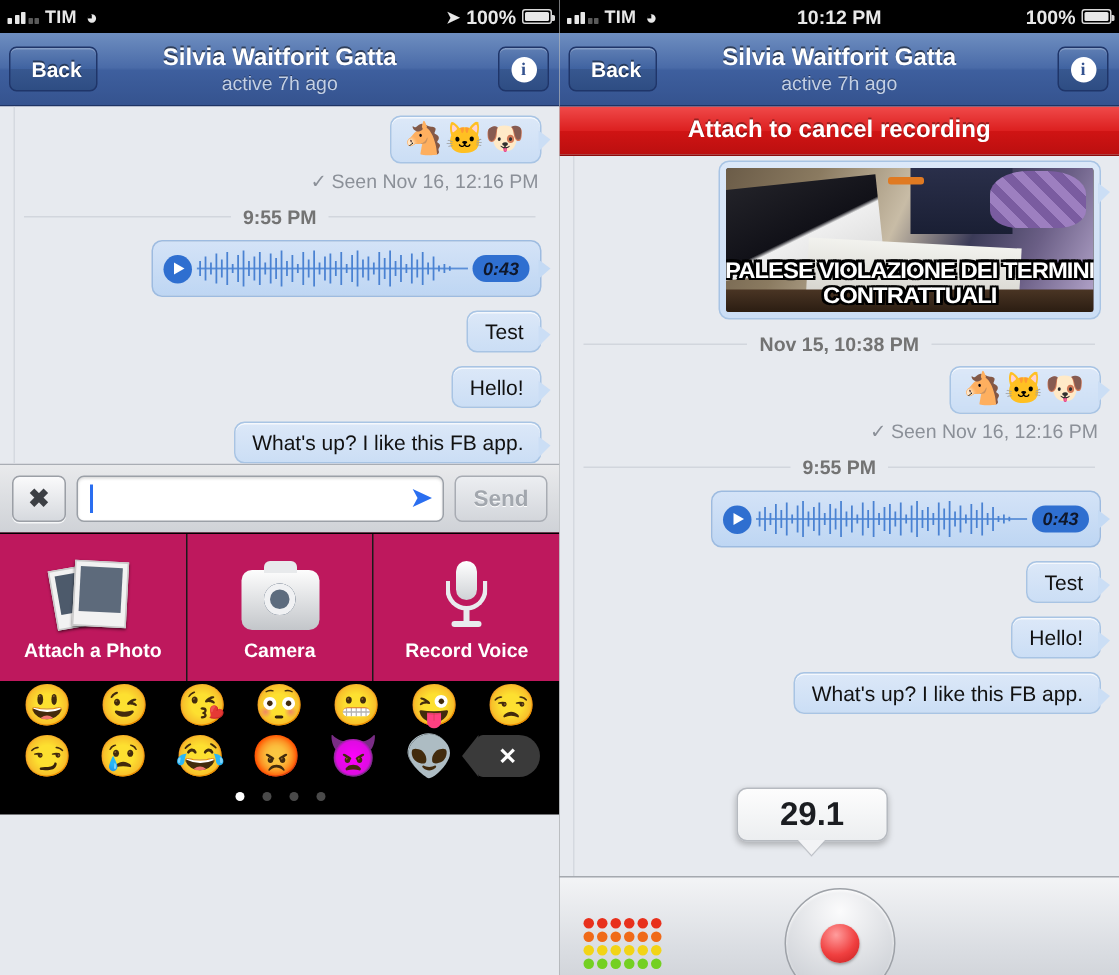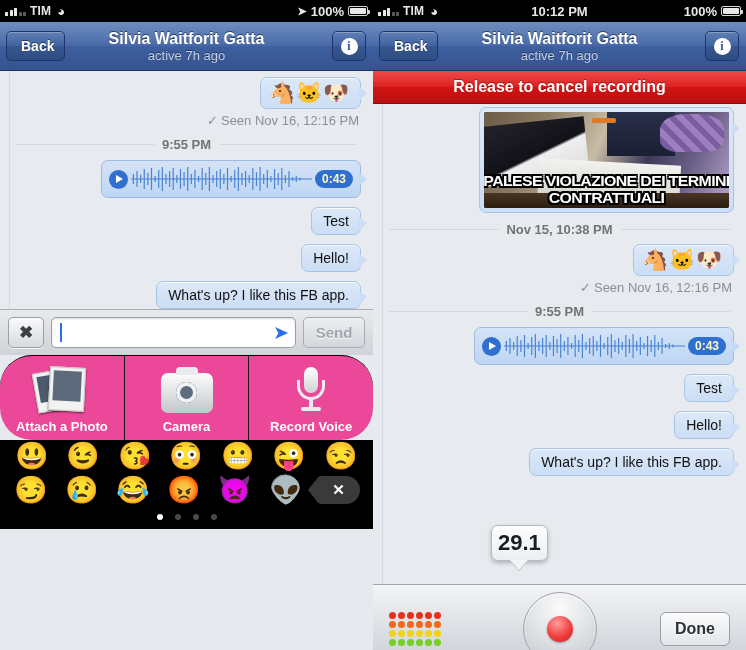--- a/index.html
+++ b/index.html
@@ -112,21 +112,21 @@
   }
   .audio::after{
     content:"";position:absolute;right:-7px;top:12px;
     width:0;height:0;border-top:6px solid transparent;border-bottom:7px solid transparent;
     border-left:8px solid #c4daf4;
   }
   .playbtn{width:19px;height:19px;border-radius:50%;background:#2f6fd0;display:flex;align-items:center;justify-content:center;flex:0 0 auto;}
   .playbtn::after{content:"";border-left:7px solid #fff;border-top:4.5px solid transparent;border-bottom:4.5px solid transparent;margin-left:2px;}
   .wave{flex:1;height:28px;margin:0 3px;position:relative;overflow:hidden;}
   .wave svg{display:block;width:100%;height:100%;}
-  .dur{background:#2f6fd0;color:#fef9c3;font-size:12px;font-weight:bold;border-radius:9px;padding:2px 7px;flex:0 0 auto;}
+  .dur{background:#2f6fd0;color:#0f172a;font-size:12px;font-weight:bold;border-radius:9px;padding:2px 7px;flex:0 0 auto;font-style:italic;}
 
   
   .photobub{
     width:255px; background:linear-gradient(to bottom,#dce8f8,#cbdef5);
     border:1px solid #a8c4e4;border-radius:7px;padding:4px;position:relative;
   }
   .photobub::after{
     content:"";position:absolute;right:-7px;top:14px;width:0;height:0;
     border-top:6px solid transparent;border-bottom:8px solid transparent;border-left:8px solid #cbdef5;
   }
@@ -166,21 +166,21 @@
     display:flex;align-items:center;padding:0 6px 0 8px;position:relative;box-shadow:inset 0 1px 2px rgba(0,0,0,.16);}
   .caret{width:2px;height:19px;background:#2a6ef0;}
   .inputwrap .ph{flex:1;color:#9aa0a8;font-size:15px;padding-left:2px;}
   .sendarrow{margin-left:auto;color:#2a6ef0;font-size:19px;line-height:1;transform:rotate(0deg);}
   .sendbtn{width:62px;height:31px;border-radius:5px;border:1px solid #a8acb3;
     background:linear-gradient(to bottom,#eceef1,#d3d6db);
     display:flex;align-items:center;justify-content:center;
     color:#a2a7ae;font-size:15px;font-weight:bold;text-shadow:0 1px 0 #fff;}
 
   
-  .tray{height:85px;display:flex;background:#ec4899;border-top:1px solid #000;border-radius:32px;}
+  .tray{height:99px;display:flex;background:#be185d;border-top:1px solid #000;}
   .trayitem{flex:1;display:flex;flex-direction:column;align-items:center;justify-content:center;gap:6px;color:#fff;
     font-size:13px;font-weight:bold;border-right:1px solid #1a1a1a;}
   .trayitem:last-child{border-right:none;}
   .ti-icon{height:50px;display:flex;align-items:flex-end;justify-content:center;}
   .polaroid{position:relative;width:54px;height:46px;}
   .polaroid i{position:absolute;background:#f2f2f2;border:1px solid #c9c9c9;box-shadow:0 1px 2px rgba(0,0,0,.6);}
   .polaroid i:nth-child(1){left:0;top:4px;width:32px;height:40px;transform:rotate(-10deg);}
   .polaroid i:nth-child(1)::after{content:"";position:absolute;left:3px;top:3px;right:3px;height:26px;background:#4d5a6b;}
   .polaroid i:nth-child(2){left:14px;top:0;width:36px;height:44px;transform:rotate(3deg);}
   .polaroid i:nth-child(2)::after{content:"";position:absolute;left:3px;top:3px;right:3px;height:30px;background:#5d6a7b;}
@@ -222,21 +222,21 @@
     background:radial-gradient(circle at 40% 28%,#ff9d9d,#f04040 55%,#c41c1c);
     box-shadow:0 1px 2px rgba(0,0,0,.35);}
   .donebtn{position:absolute;right:16px;top:50%;transform:translateY(-50%);
     padding:7px 14px;border-radius:6px;border:1px solid #9b9fa6;
     background:linear-gradient(to bottom,#fcfcfd,#e2e5e9);
     font-size:16px;font-weight:bold;color:#2d3036;text-shadow:0 1px 0 #fff;}
 
   
   .timer{position:absolute;left:118px;bottom:23px;z-index:5;}
   .timerbox{background:linear-gradient(to bottom,#fdfdfd,#eceef0);border:1px solid #b6bac0;border-radius:7px;
-    padding:4px 6px;font-size:22px;font-weight:bold;color:#1b1d21;box-shadow:0 2px 4px rgba(0,0,0,.25);}
+    padding:4px 28px;font-size:22px;font-weight:bold;color:#1b1d21;box-shadow:0 2px 4px rgba(0,0,0,.25);}
   .timer::after{content:"";position:absolute;left:50%;bottom:-9px;margin-left:-9px;
     width:0;height:0;border-left:9px solid transparent;border-right:9px solid transparent;border-top:10px solid #f2f3f5;
     filter:drop-shadow(0 1px 0 #b6bac0);}
 </style>
 </head>
 <body>
 
 <div class="screens">
 
   <div class="phone left">
@@ -454,21 +454,21 @@
         </div>
       <div class="nav-title-wrap">
         <div class="nav-title">Silvia Waitforit Gatta</div>
         <div class="nav-sub">active 7h ago</div>
       </div>
       <div class="infobtn">
           <span>i</span>
         </div>
     </div>
 
-    <div class="cancelbar">Release to cancel recording</div>
+    <div class="cancelbar">Attach to cancel recording</div>
 
     <div class="thread" style="height:480px">
       <div class="row out" style="margin-top:3px">
         <div class="photobub">
           <div class="meme">
             <span class="sky"></span>
               <span class="book1"></span>
               <span class="jeans"></span>
             <span class="plaid"></span>
               <span class="orange"></span>
@@ -595,17 +595,16 @@
         <i style="background:#74d022"></i>
           <i style="background:#74d022"></i>
           <i style="background:#74d022"></i>
           <i style="background:#74d022"></i>
           <i style="background:#74d022"></i>
           <i style="background:#74d022"></i>
       </div>
       <div class="recbtn">
           <span class="recdot"></span>
         </div>
-      <div class="donebtn">Done</div>
     </div>
   </div>
 
 </div>
 
 </body></html>

